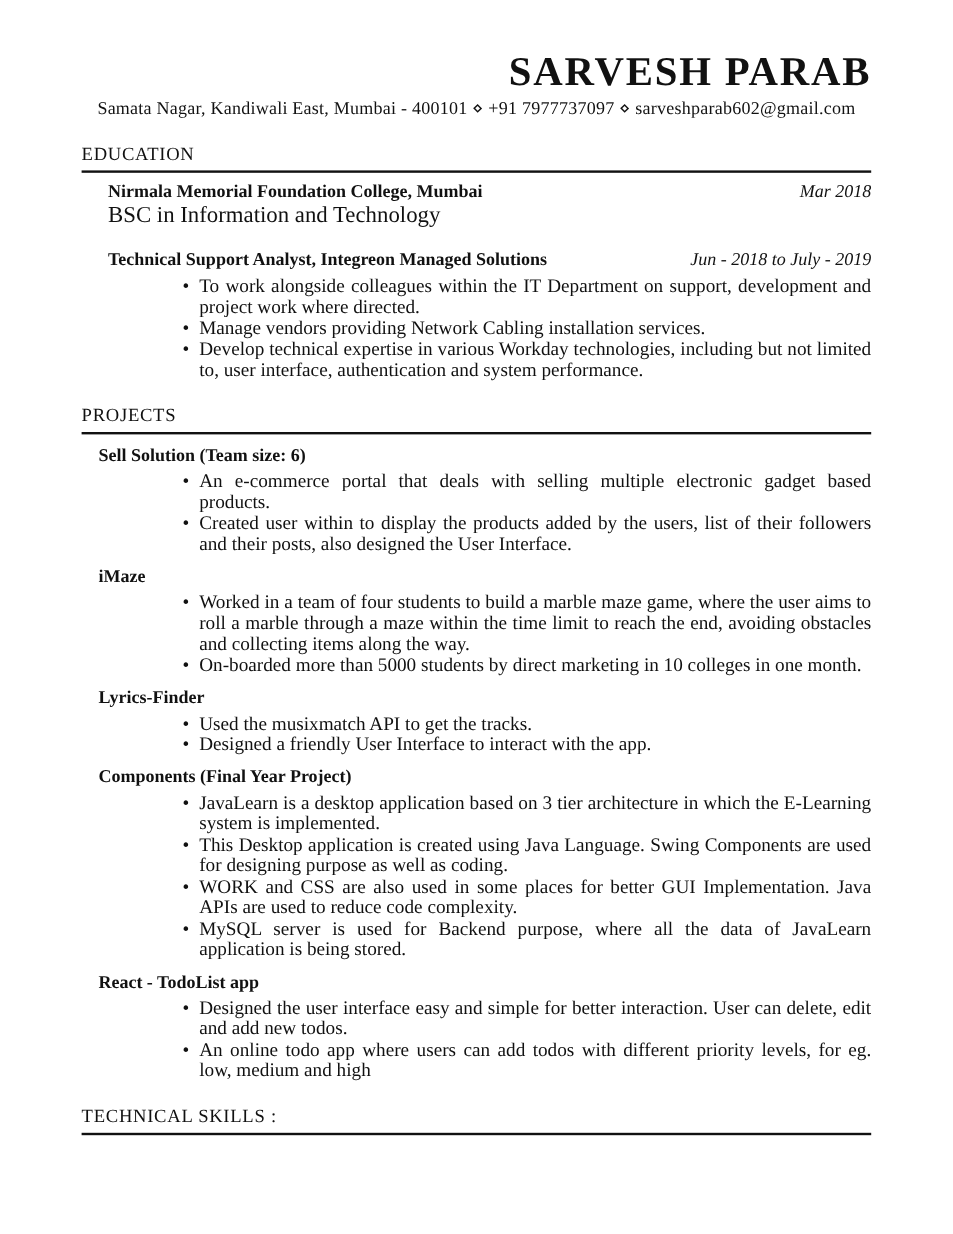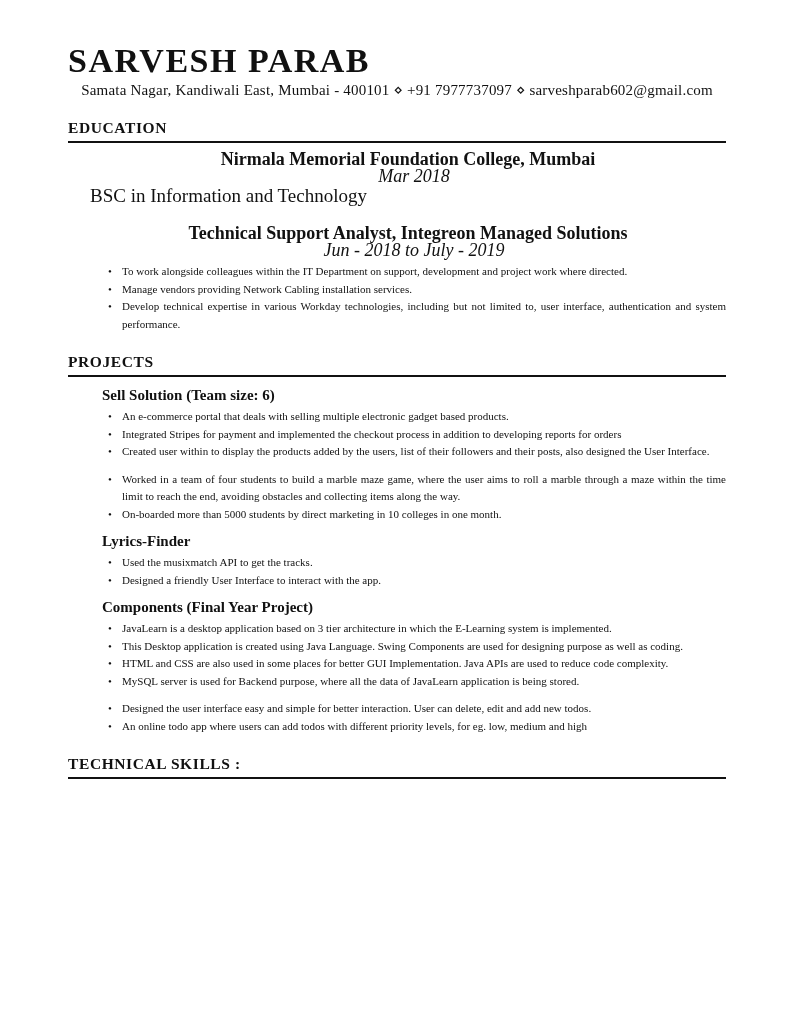--- a/index.html
+++ b/index.html
@@ -12,75 +12,75 @@
     color: #111111;
   }
   .page {
     width: 794px;
     min-height: 1028px;
     padding: 42px 68px 30px 68px;
     background: #ffffff;
     overflow: hidden;
   }
   .resume-name {
-    text-align: left;
+    text-align: right;
     font-size: 34px;
     font-weight: bold;
     letter-spacing: 1.5px;
     line-height: 1.1;
   }
   .contact-line {
     text-align: center;
     font-size: 15px;
     margin-top: 2px;
     letter-spacing: 0.2px;
   }
   .section { margin-top: 20px; }
   .section-title {
     font-size: 15.5px;
-    font-weight: bold;
+    font-weight: normal;
     letter-spacing: 0.6px;
     padding-bottom: 4px;
     border-bottom: 2px solid #111111;
   }
   .entry { margin: 8px 0 0 22px; }
   .entry-head {
     display: flex;
     justify-content: space-between;
     align-items: center;
-    font-size: 18px;
+    font-size: 15px;
     line-height: 17px;
-    flex-direction: column;
   }
   .entry-title { font-weight: bold; }
   .entry-date { font-style: italic; font-weight: normal; white-space: nowrap; padding-left: 12px; }
   .entry-sub { font-size: 19px; line-height: 18px; margin-top: 2px; }
   ul.bullets {
     list-style: none;
     margin: 4px 0 0 0;
     padding-left: 32px;
   }
   ul.bullets li {
     position: relative;
-    font-size: 11px;
+    font-size: 16px;
     line-height: 17.5px;
     text-align: justify;
+    margin-left: 44px;
   }
   ul.bullets li::before {
     content: "\2022";
     position: absolute;
     left: -14px;
     top: 0;
   }
   .project { margin-top: 10px; }
   .project:first-of-type { margin-top: 9px; }
   .project-name {
     font-size: 15px;
     font-weight: bold;
-    margin-left: 34px;
+    margin-left: 14px;
     line-height: 17px;
   }
   .project ul.bullets { margin-left: 22px; }
 </style>
 </head>
 <body>
 
 <div class="page">
 
   <h1 class="resume-name">SARVESH PARAB</h1>
@@ -111,51 +111,52 @@
     </div>
   </div>
 
   <div class="section">
     <div class="section-title">PROJECTS</div>
 
     <div class="project">
       <div class="project-name">Sell Solution (Team size: 6)</div>
       <ul class="bullets">
         <li>An e-commerce portal that deals with selling multiple electronic gadget based products.</li>
-        <li>Integrated Stripes for payment and implemented the checkout process in addition to developing reports for orders</li>
         <li>Created user within to display the products added by the users, list of their followers and their posts, also designed the User Interface.</li>
       </ul>
     </div>
 
     <div class="project">
+      <div class="project-name">iMaze</div>
       <ul class="bullets">
         <li>Worked in a team of four students to build a marble maze game, where the user aims to roll a marble through a maze within the time limit to reach the end, avoiding obstacles and collecting items along the way.</li>
         <li>On-boarded more than 5000 students by direct marketing in 10 colleges in one month.</li>
       </ul>
     </div>
 
     <div class="project">
       <div class="project-name">Lyrics-Finder</div>
       <ul class="bullets">
         <li>Used the musixmatch API to get the tracks.</li>
         <li>Designed a friendly User Interface to interact with the app.</li>
       </ul>
     </div>
 
     <div class="project">
       <div class="project-name">Components (Final Year Project)</div>
       <ul class="bullets">
         <li>JavaLearn is a desktop application based on 3 tier architecture in which the E-Learning system is implemented.</li>
         <li>This Desktop application is created using Java Language. Swing Components are used for designing purpose as well as coding.</li>
-        <li>HTML and CSS are also used in some places for better GUI Implementation. Java APIs are used to reduce code complexity.</li>
+        <li>WORK and CSS are also used in some places for better GUI Implementation. Java APIs are used to reduce code complexity.</li>
         <li>MySQL server is used for Backend purpose, where all the data of JavaLearn application is being stored.</li>
       </ul>
     </div>
 
     <div class="project">
+      <div class="project-name">React - TodoList app</div>
       <ul class="bullets">
         <li>Designed the user interface easy and simple for better interaction. User can delete, edit and add new todos.</li>
         <li>An online todo app where users can add todos with different priority levels, for eg. low, medium and high</li>
       </ul>
     </div>
   </div>
 
   <div class="section">
     <div class="section-title">TECHNICAL SKILLS :</div>
 

